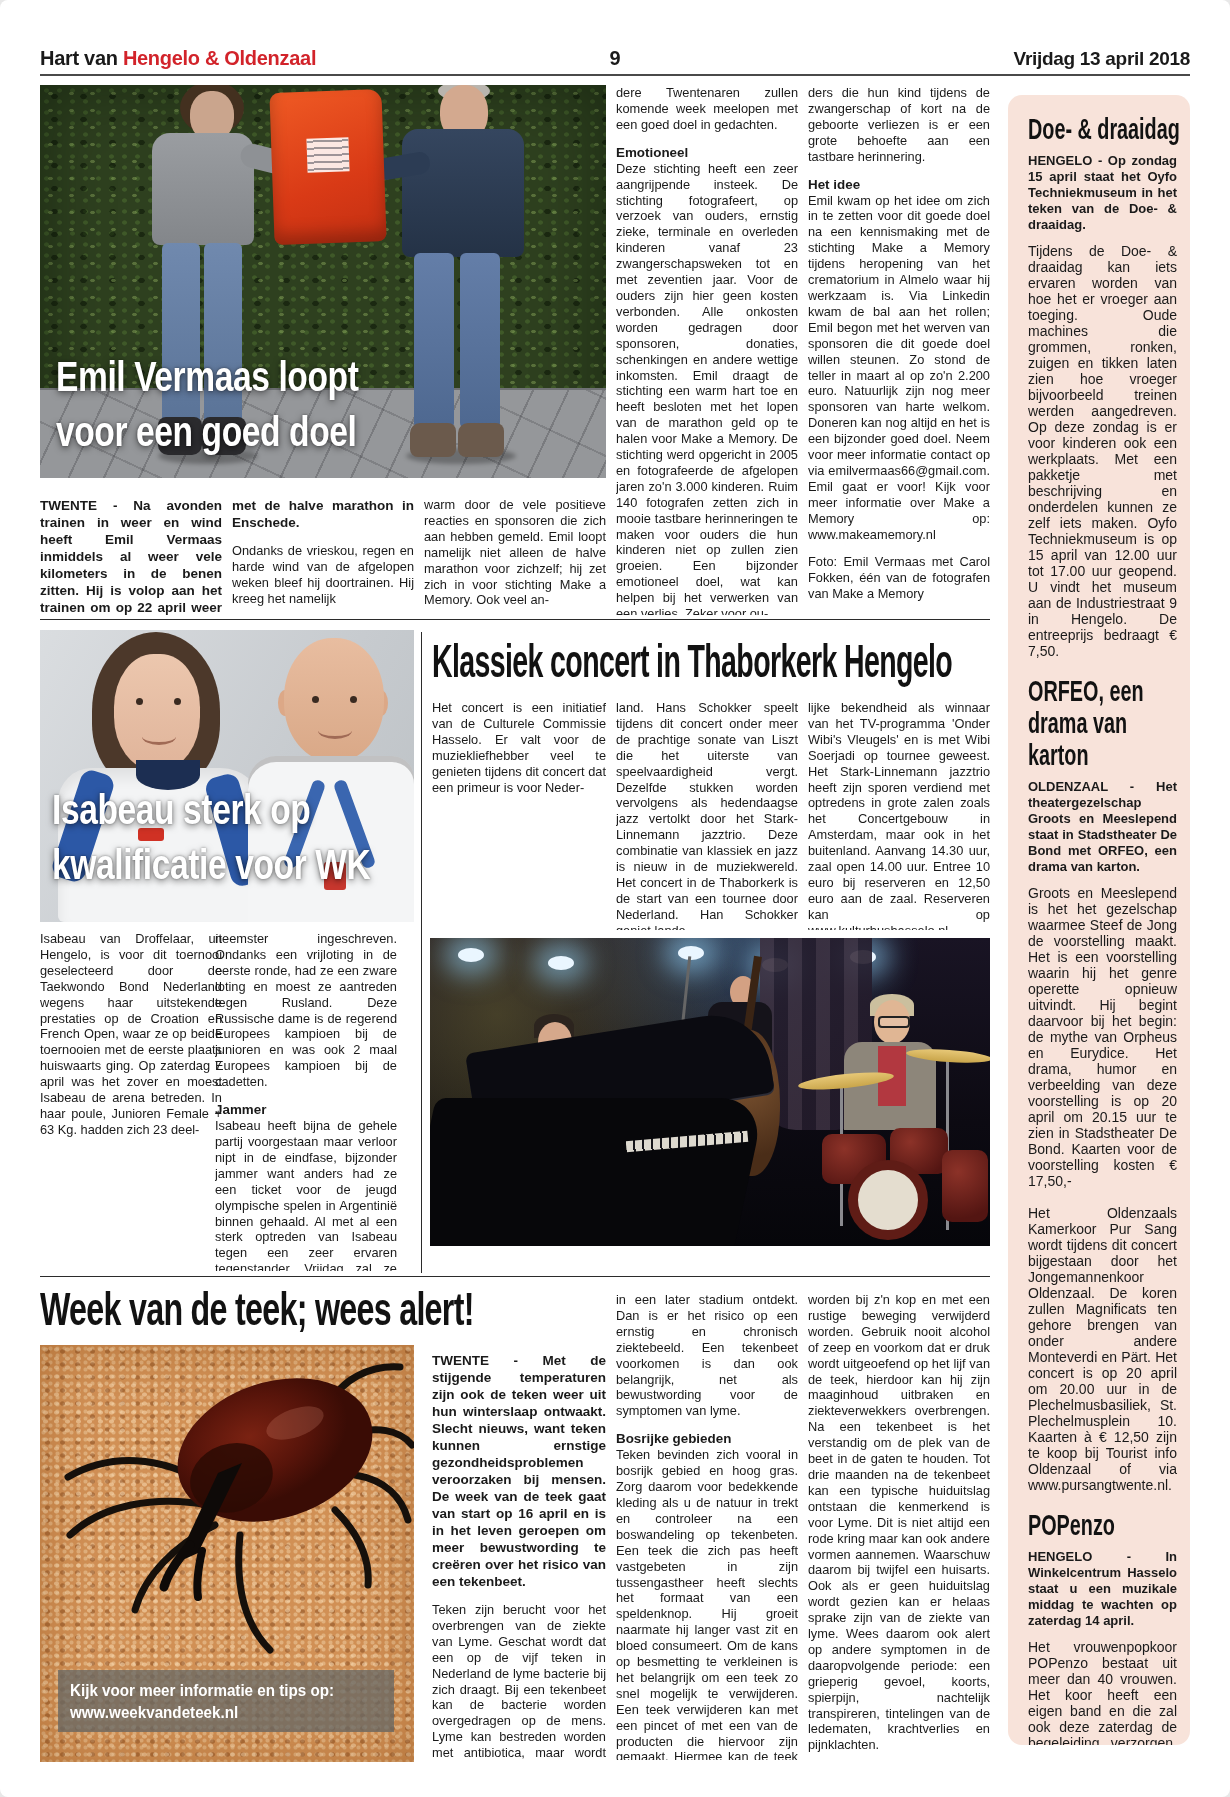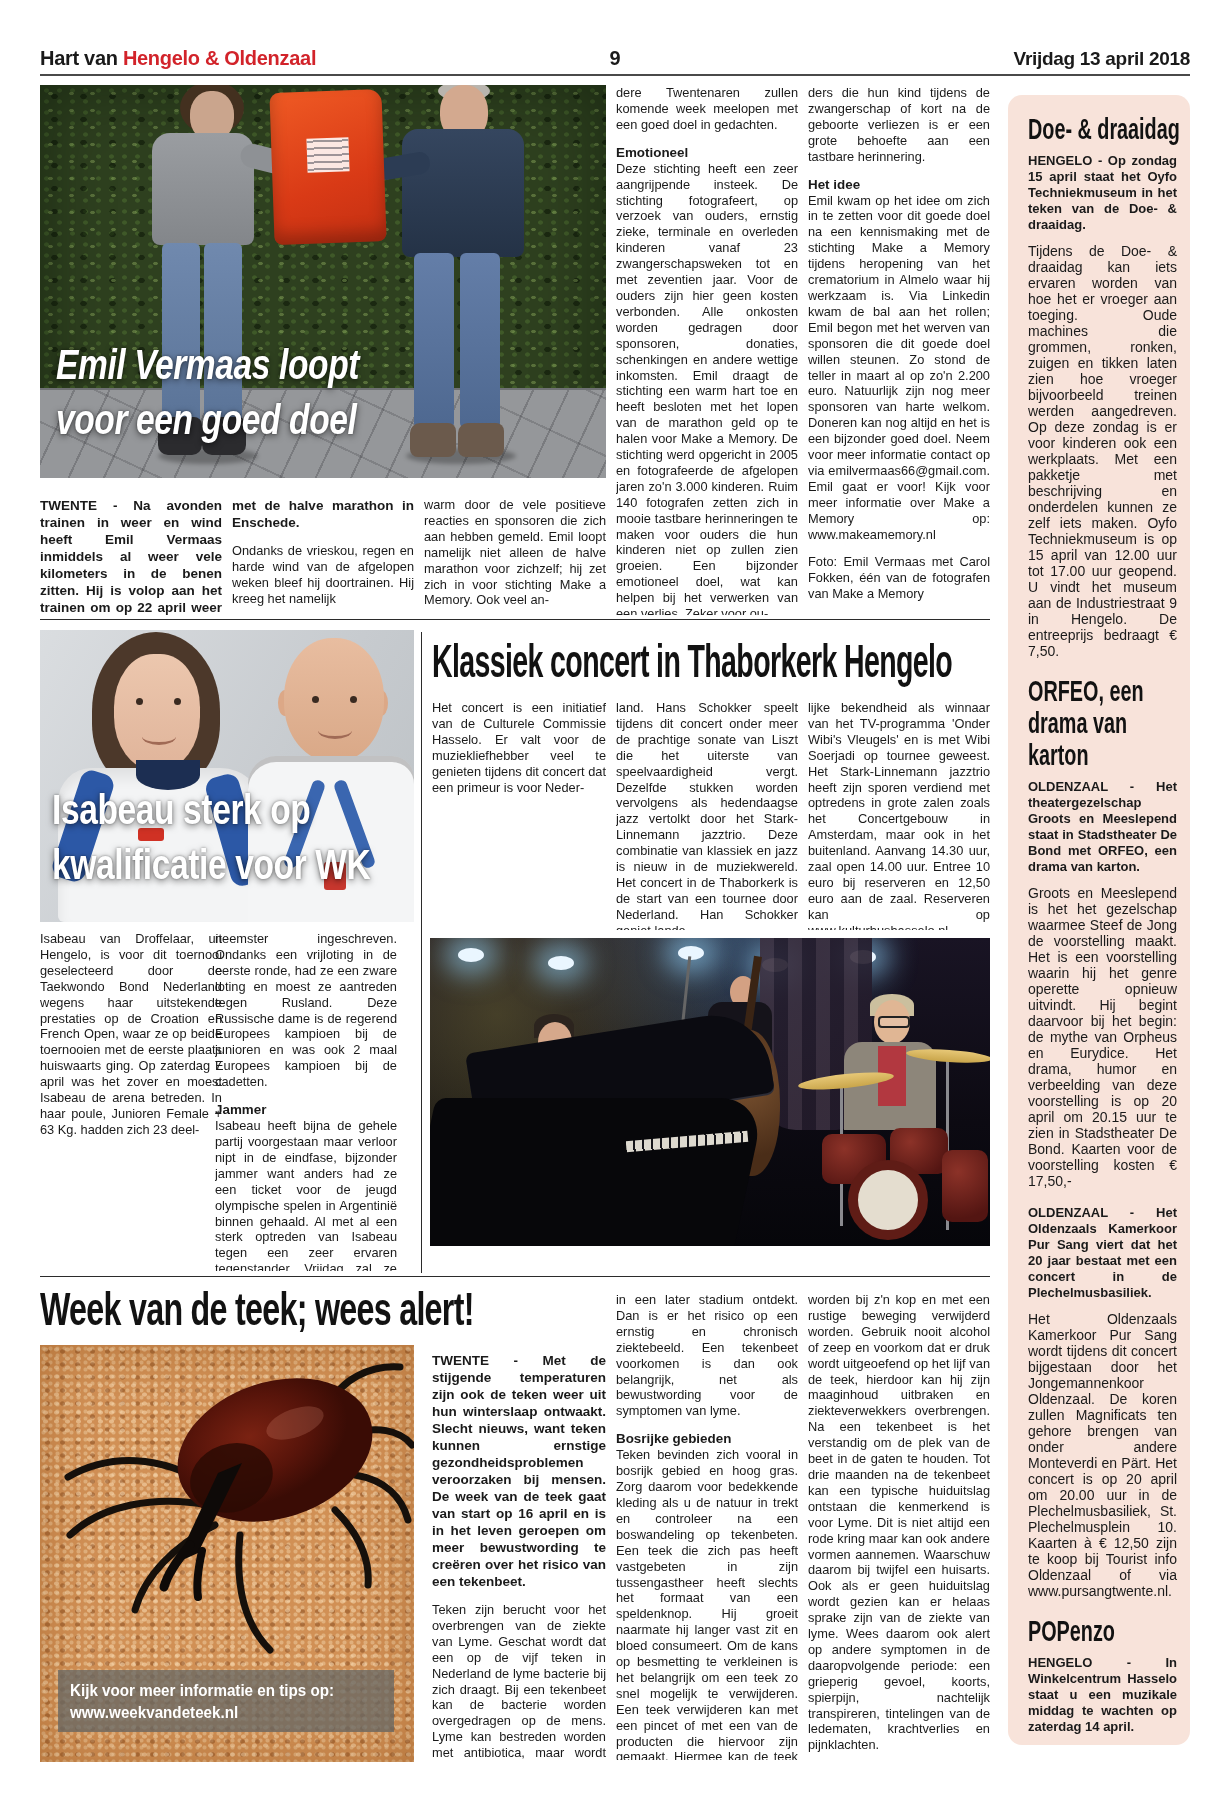--- a/index.html
+++ b/index.html
@@ -1,17 +1,17 @@
 <!DOCTYPE html>
 <html><head>
 <meta charset="utf-8">
 <style>
   html,body{margin:0;padding:0;background:#e8e8e8;}
   .page{position:relative;width:1230px;height:1797px;background:#ffffff;overflow:hidden;
-        font-family:"Liberation Sans", sans-serif;color:#1a1a1a;margin:0 auto;}
+        font-family:"Liberation Sans", sans-serif;color:#1a1a1a;margin:0 auto;border-radius:8px;}
   .abs{position:absolute;}
 
   
   .brand{left:40px;top:47px;font-size:20px;font-weight:700;letter-spacing:-.3px;}
   .brand .red{color:#d2232a;}
   .pageno{left:0;top:47px;width:1230px;text-align:center;font-size:20px;font-weight:700;}
   .dateline{right:40px;top:48px;font-size:19px;font-weight:700;letter-spacing:-.3px;}
   .header-rule{left:40px;top:74px;width:1150px;height:2px;background:#4a4a4a;}
 
   
@@ -182,21 +182,21 @@
     <div class="abs pe-balding"></div>
     <div class="abs pe-face2"></div>
     <div class="abs pe-torso2"></div>
     <div class="abs pe-arm2"></div>
     <div class="abs pe-leg2 pe-leg" style="left:374px;top:168px;"></div>
     <div class="abs pe-leg2 pe-leg" style="left:420px;top:168px;"></div>
     <div class="abs pe-shoe" style="left:370px;top:338px;"></div>
     <div class="abs pe-shoe" style="left:418px;top:338px;"></div>
     <div class="abs pe-shirt"></div>
     <div class="abs pe-print"></div>
-    <div class="photo-head" style="left:16px;top:252px;font-style:italic;">
+    <div class="photo-head" style="left:16px;top:264px;">
         <div class="hl">Emil Vermaas loopt</div>
         <div class="hl">voor een goed doel</div>
       </div>
   </div>
 
   <div class="col" style="left:40px;top:497px;width:182px;height:118px;">
       <p class="para para-lede">TWENTE - Na avonden trainen in weer en wind heeft Emil Vermaas inmiddels al weer vele kilometers in de benen zitten. Hij is volop aan het trainen om op 22 april weer mee te lopen</p>
     </div>
   <div class="col" style="left:232px;top:497px;width:182px;height:118px;">
       <p class="para para-lede">met de halve marathon in Enschede.</p>
@@ -374,21 +374,20 @@
           <div class="hl">drama van</div>
           <div class="hl">karton</div>
         </div>
       <div>
           <p class="para para-lede">OLDENZAAL - Het theatergezelschap Groots en Meeslepend staat in Stadstheater De Bond met ORFEO, een drama van karton.</p>
           <p class="para para-body">Groots en Meeslepend is het het gezelschap waarmee Steef de Jong de voorstelling maakt. Het is een voorstelling waarin hij het genre operette opnieuw uitvindt. Hij begint daarvoor bij het begin: de mythe van Orpheus en Eurydice. Het drama, humor en verbeelding van deze voorstelling is op 20 april om 20.15 uur te zien in Stadstheater De Bond. Kaarten voor de voorstelling kosten € 17,50,-</p>
         </div>
     </div>
     <div class="side-section">
       <div>
-          <p class="para para-lede">OLDENZAAL - Het Oldenzaals Kamerkoor Pur Sang viert dat het 20 jaar bestaat met een concert in de Plechelmusbasiliek.</p>
           <p class="para para-body">Het Oldenzaals Kamerkoor Pur Sang wordt tijdens dit concert bijgestaan door het Jongemannenkoor Oldenzaal. De koren zullen Magnificats ten gehore brengen van onder andere Monteverdi en Pärt. Het concert is op 20 april om 20.00 uur in de Plechelmusbasiliek, St. Plechelmusplein 10. Kaarten à € 12,50 zijn te koop bij Tourist info Oldenzaal of via www.pursangtwente.nl.</p>
         </div>
     </div>
     <div class="side-section">
       <div class="side-head">
           <div class="hl">POPenzo</div>
         </div>
       <div>
           <p class="para para-lede">HENGELO - In Winkelcentrum Hasselo staat u een muzikale middag te wachten op zaterdag 14 april.</p>
           <p class="para para-body">Het vrouwenpopkoor POPenzo bestaat uit meer dan 40 vrouwen. Het koor heeft een eigen band en die zal ook deze zaterdag de begeleiding verzorgen. Winkelcentrum Hasselo zal op zaterdag 14 april gevuld worden met swingende nummers tussen 11.00 en 15.00 uur.</p>

